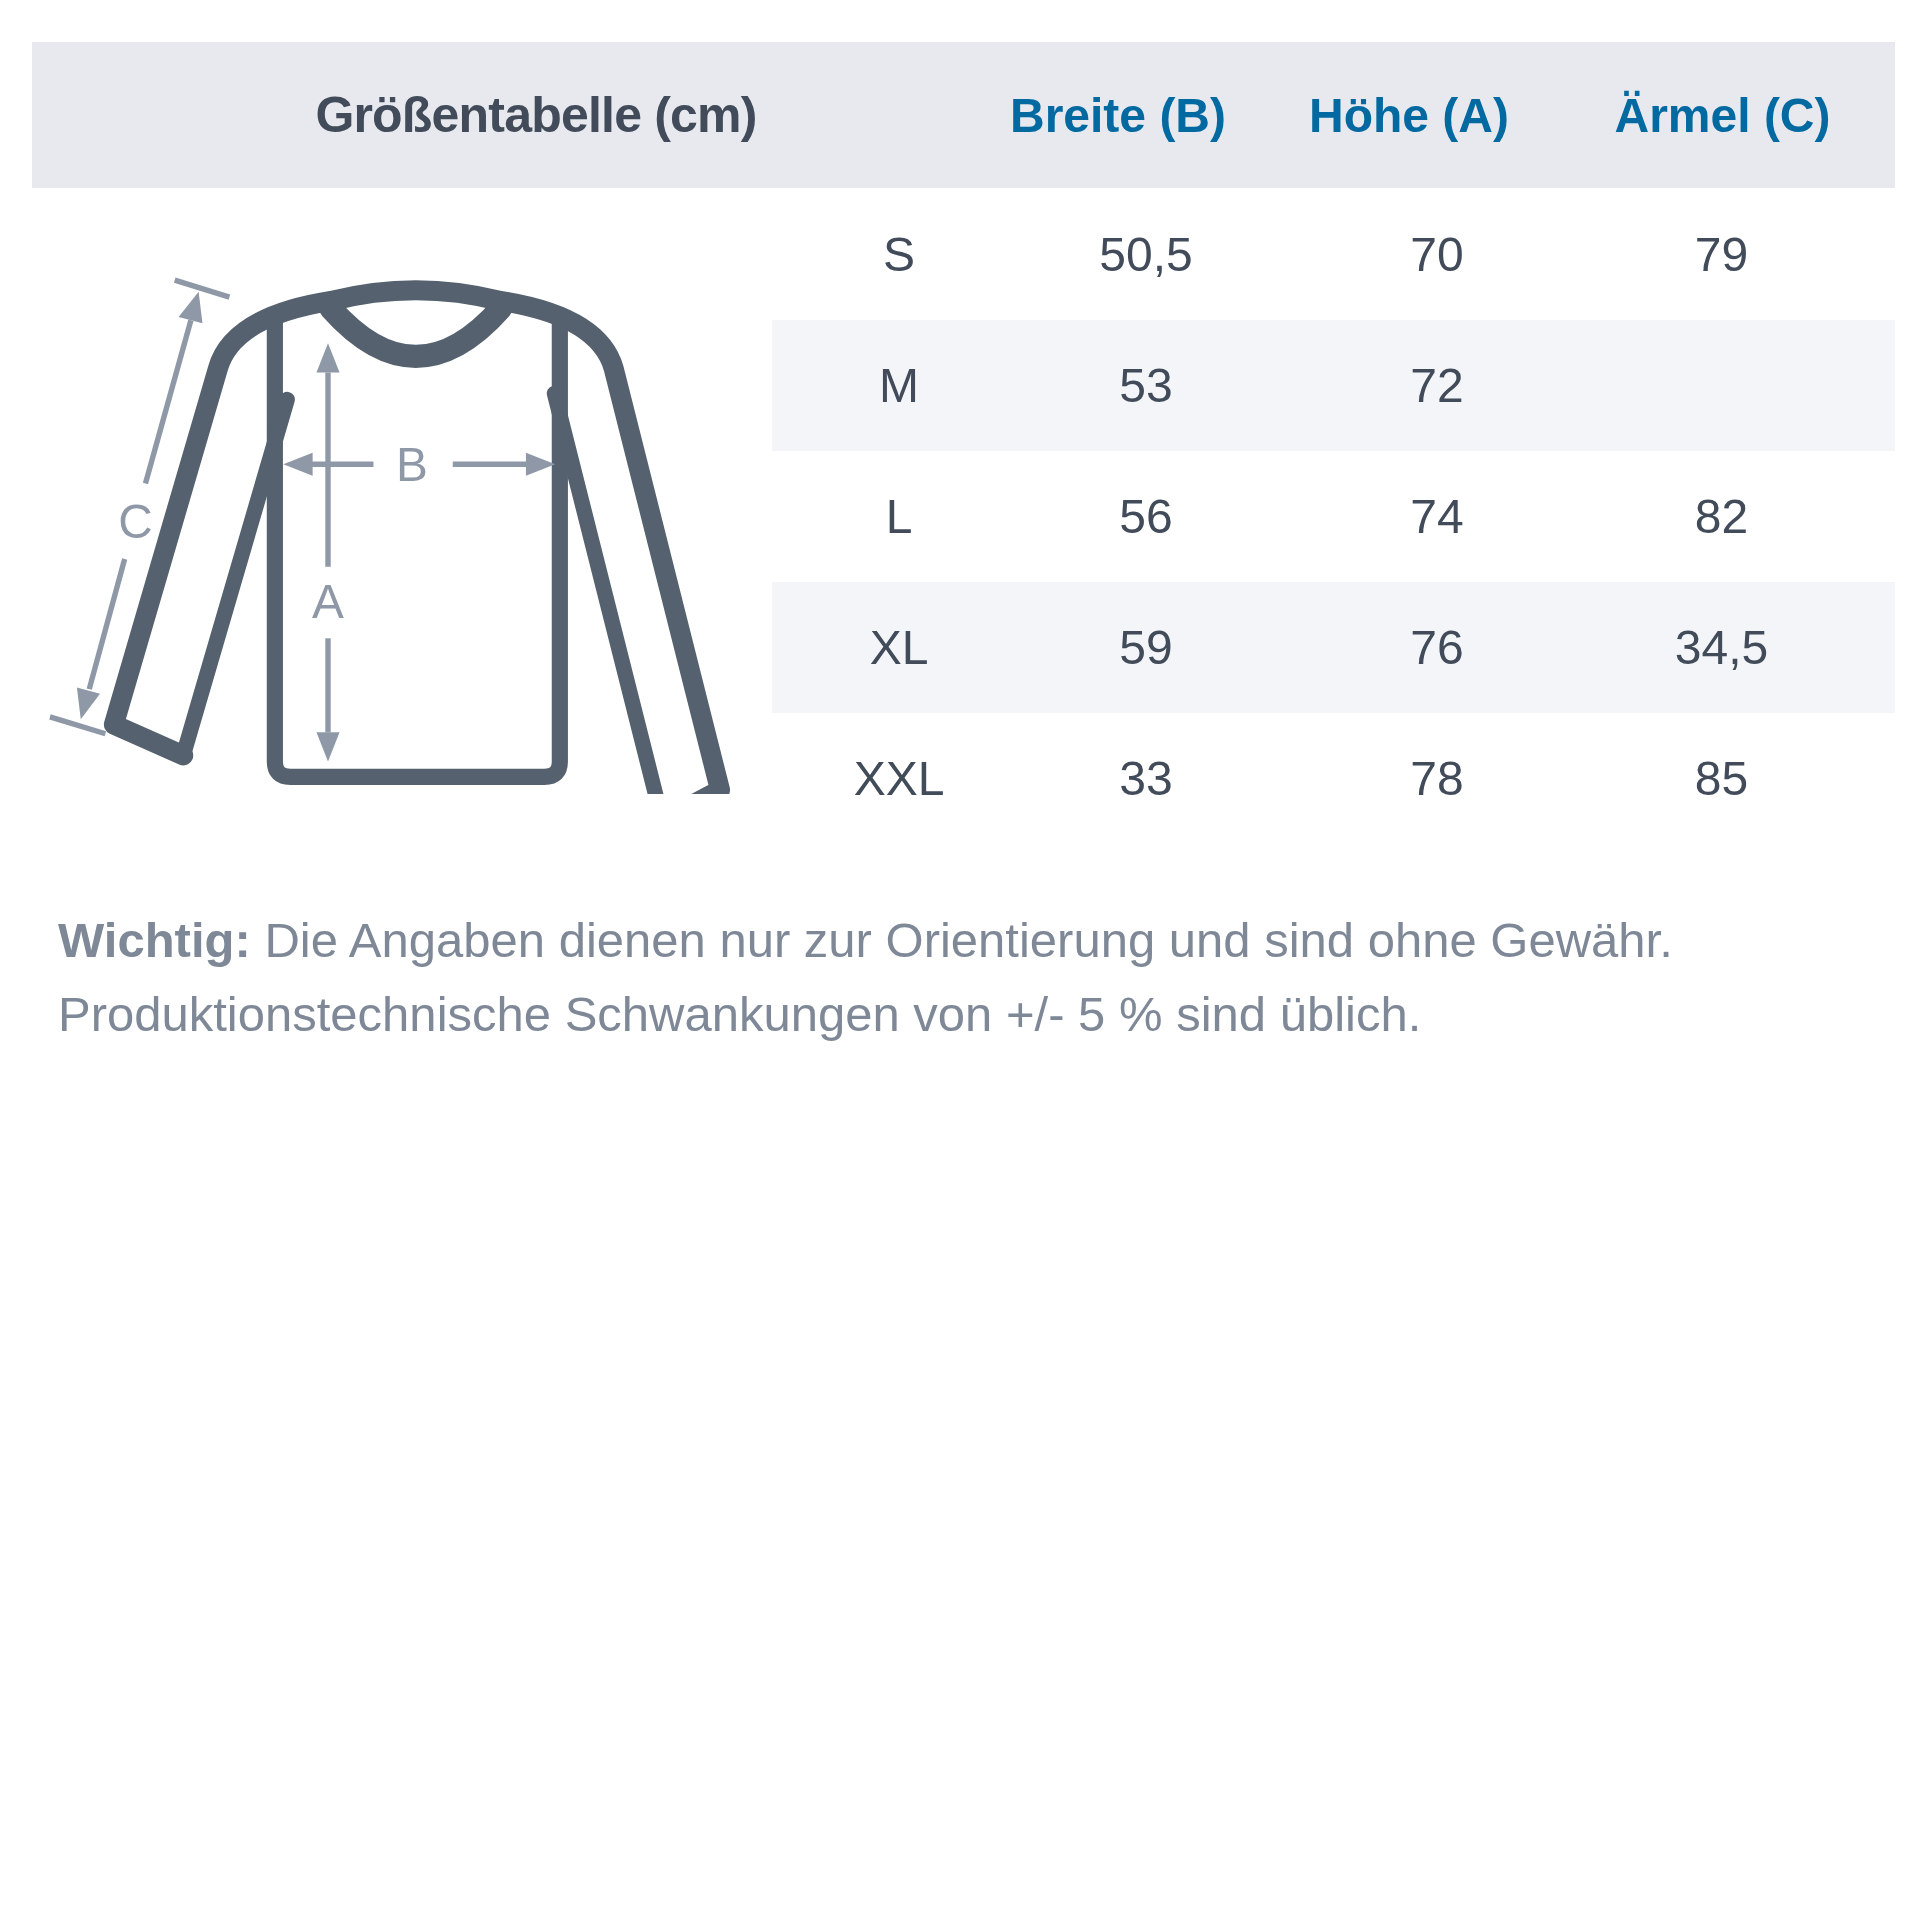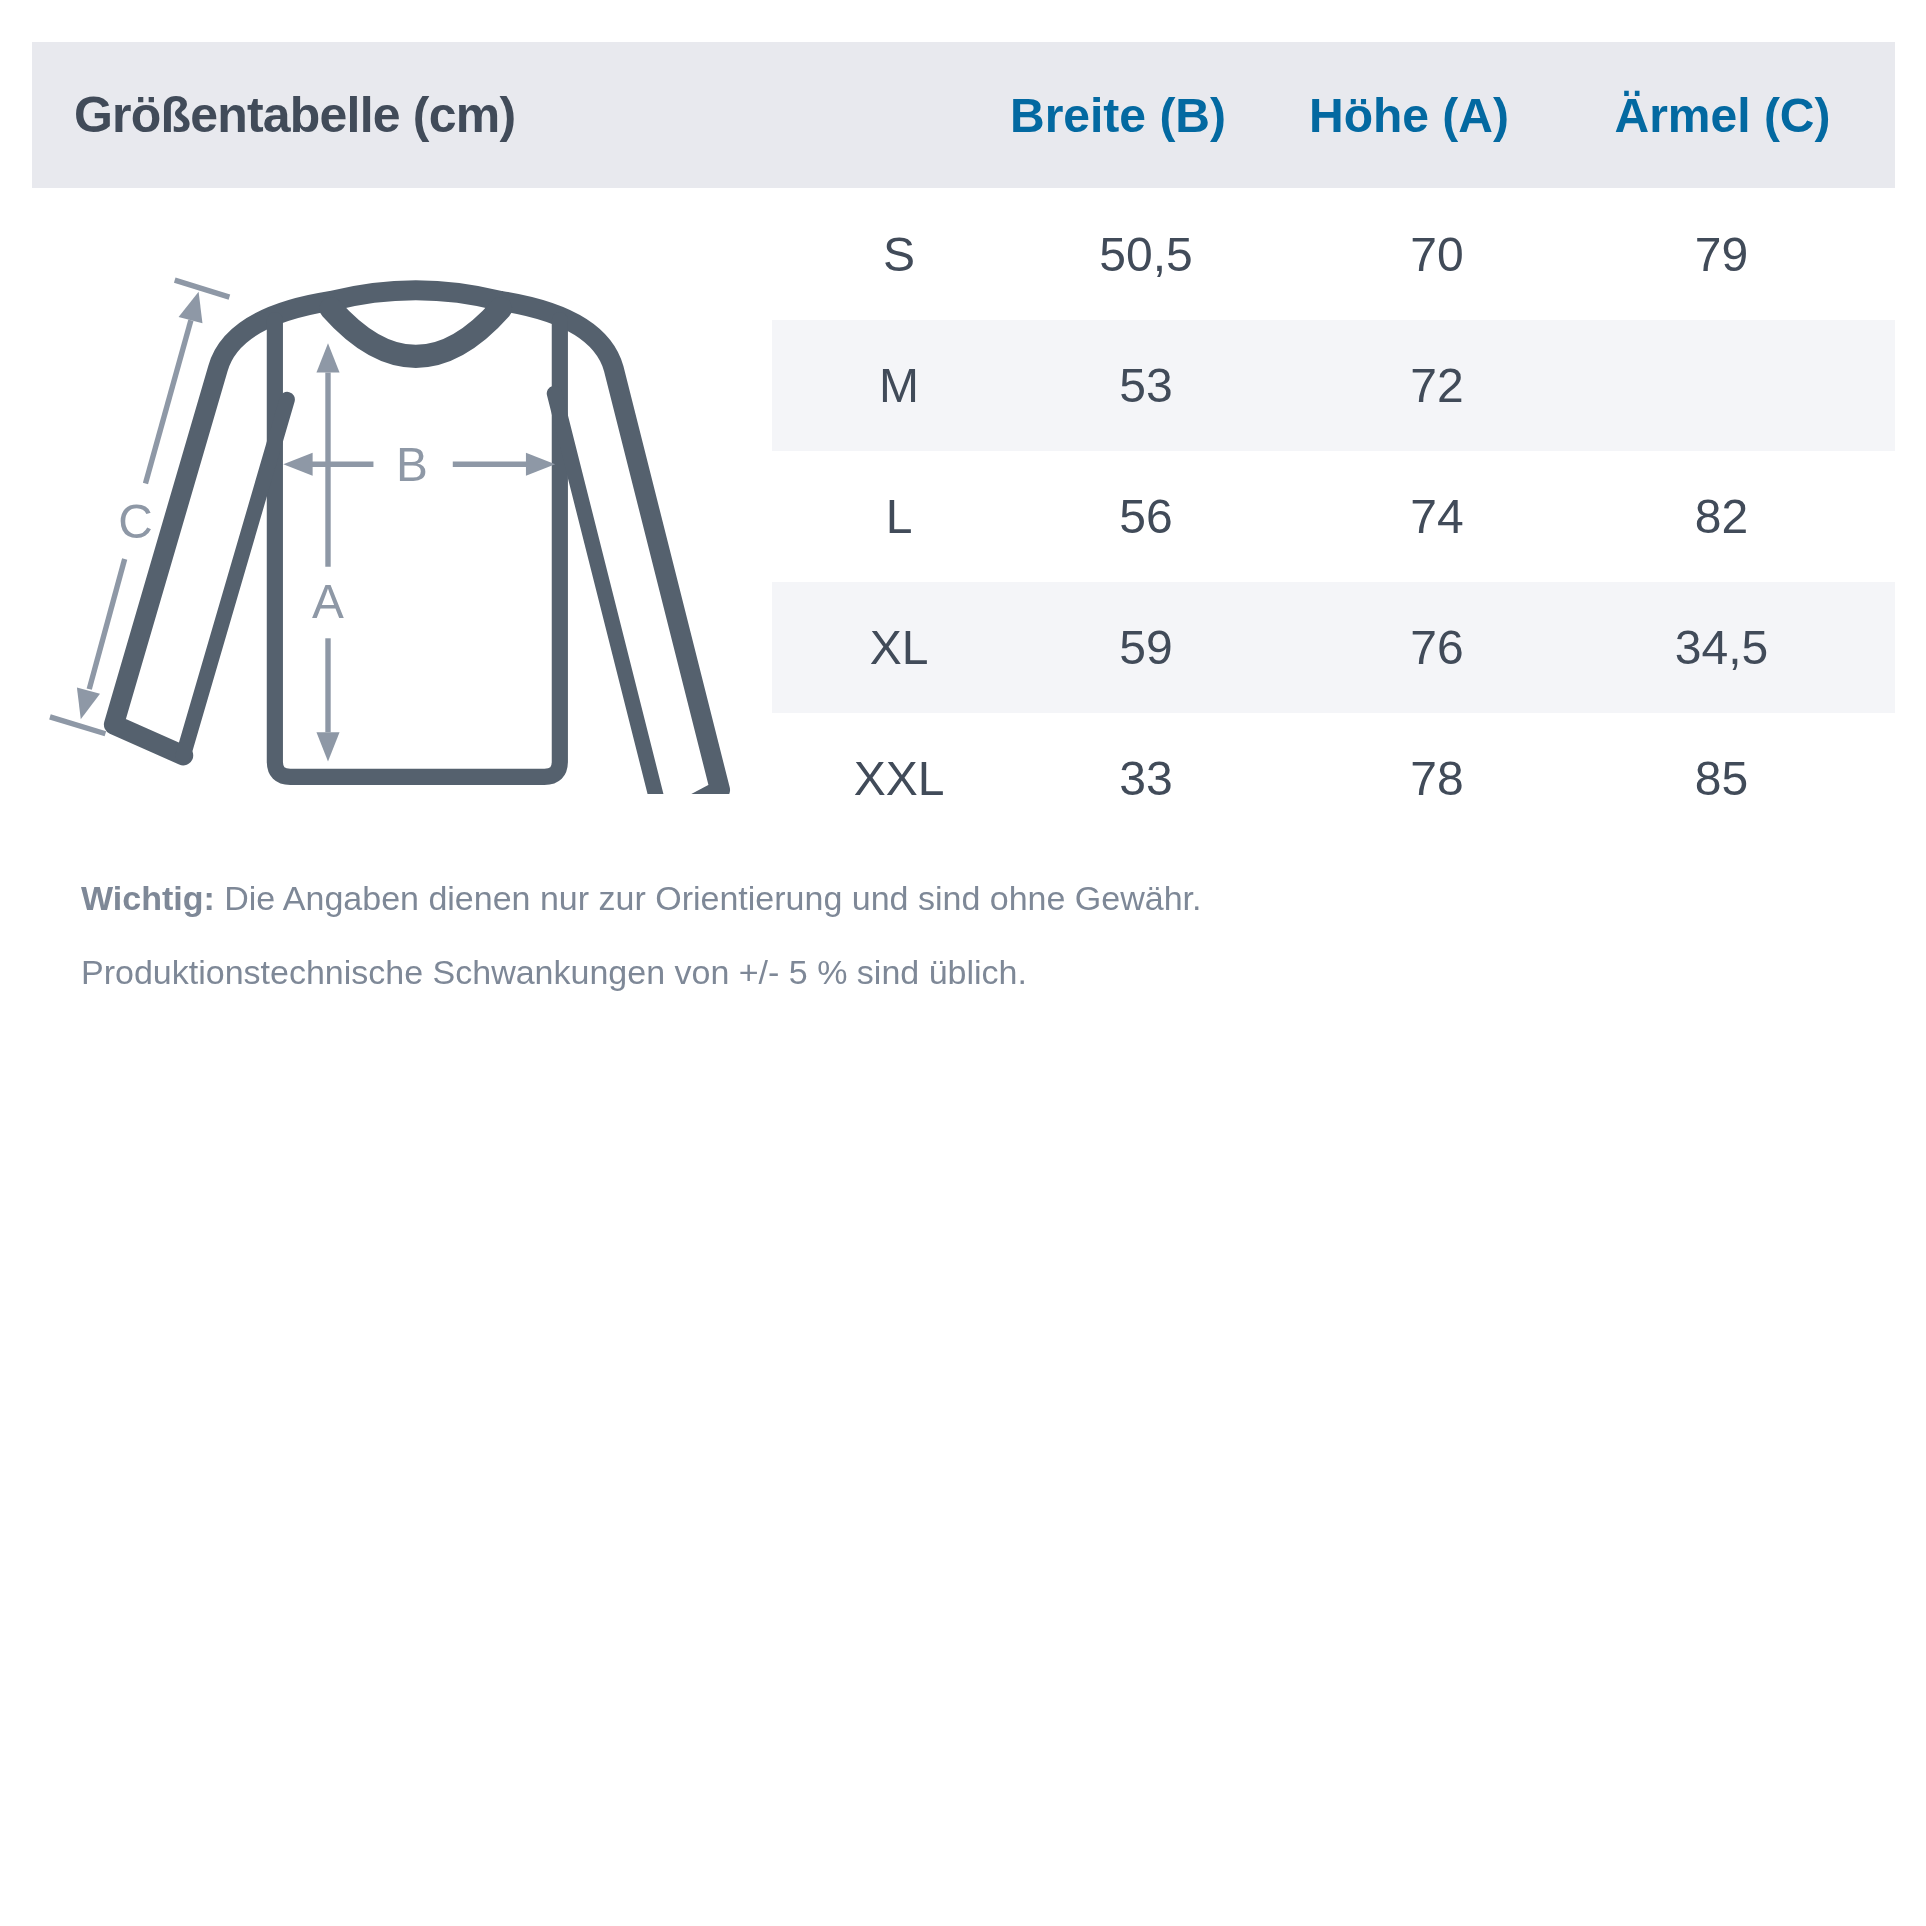--- a/index.html
+++ b/index.html
@@ -8,21 +8,21 @@
     font-family:"Liberation Sans","DejaVu Sans",sans-serif;
     -webkit-font-smoothing:antialiased;
   }
   .header-band{
     position:absolute;left:32px;top:42px;width:1863px;height:146px;
     background:#e8e9ee;display:flex;align-items:center;box-sizing:border-box;
     padding-right:59px;
   }
   .header-title{
     flex:1 1 auto;padding-left:42px;font-size:50px;font-weight:bold;
-    color:#414b59;letter-spacing:-0.8px;white-space:nowrap;
+    color:#414b59;letter-spacing:-0.8px;white-space:nowrap;text-align:center;
   }
   .hcol{font-size:48px;font-weight:bold;color:#0369a1;text-align:center;white-space:nowrap;}
   .hcol.c1{width:240px;}
   .hcol.c2{width:342px;}
   .hcol.c3{width:227px;margin-left:29px;}
 
   .size-table{
     position:absolute;left:772px;top:189px;width:1123px;
   }
   .trow{
@@ -31,22 +31,22 @@
   }
   .trow.shaded{background:#f4f5f8;}
   .tcell{
     font-size:48px;color:#414b59;text-align:center;line-height:131px;
     white-space:nowrap;
   }
 
   .diagram{position:absolute;left:23px;top:270px;width:724px;height:524px;}
 
   .footer-note{
-    position:absolute;left:58px;top:861px;width:1842px;
-    font-size:34px;line-height:74px;color:#7e8897;margin-left:23px;
+    position:absolute;left:58px;top:903px;width:1842px;
+    font-size:49px;line-height:74px;color:#7e8897;
   }
   .footer-note b{color:#7e8897;font-weight:bold;}
 </style>
 </head>
 <body>
 
 <div class="header-band">
   <div class="header-title">Größentabelle (cm)</div>
   <div class="hcol c1">Breite (B)</div>
   <div class="hcol c2">Höhe (A)</div>

